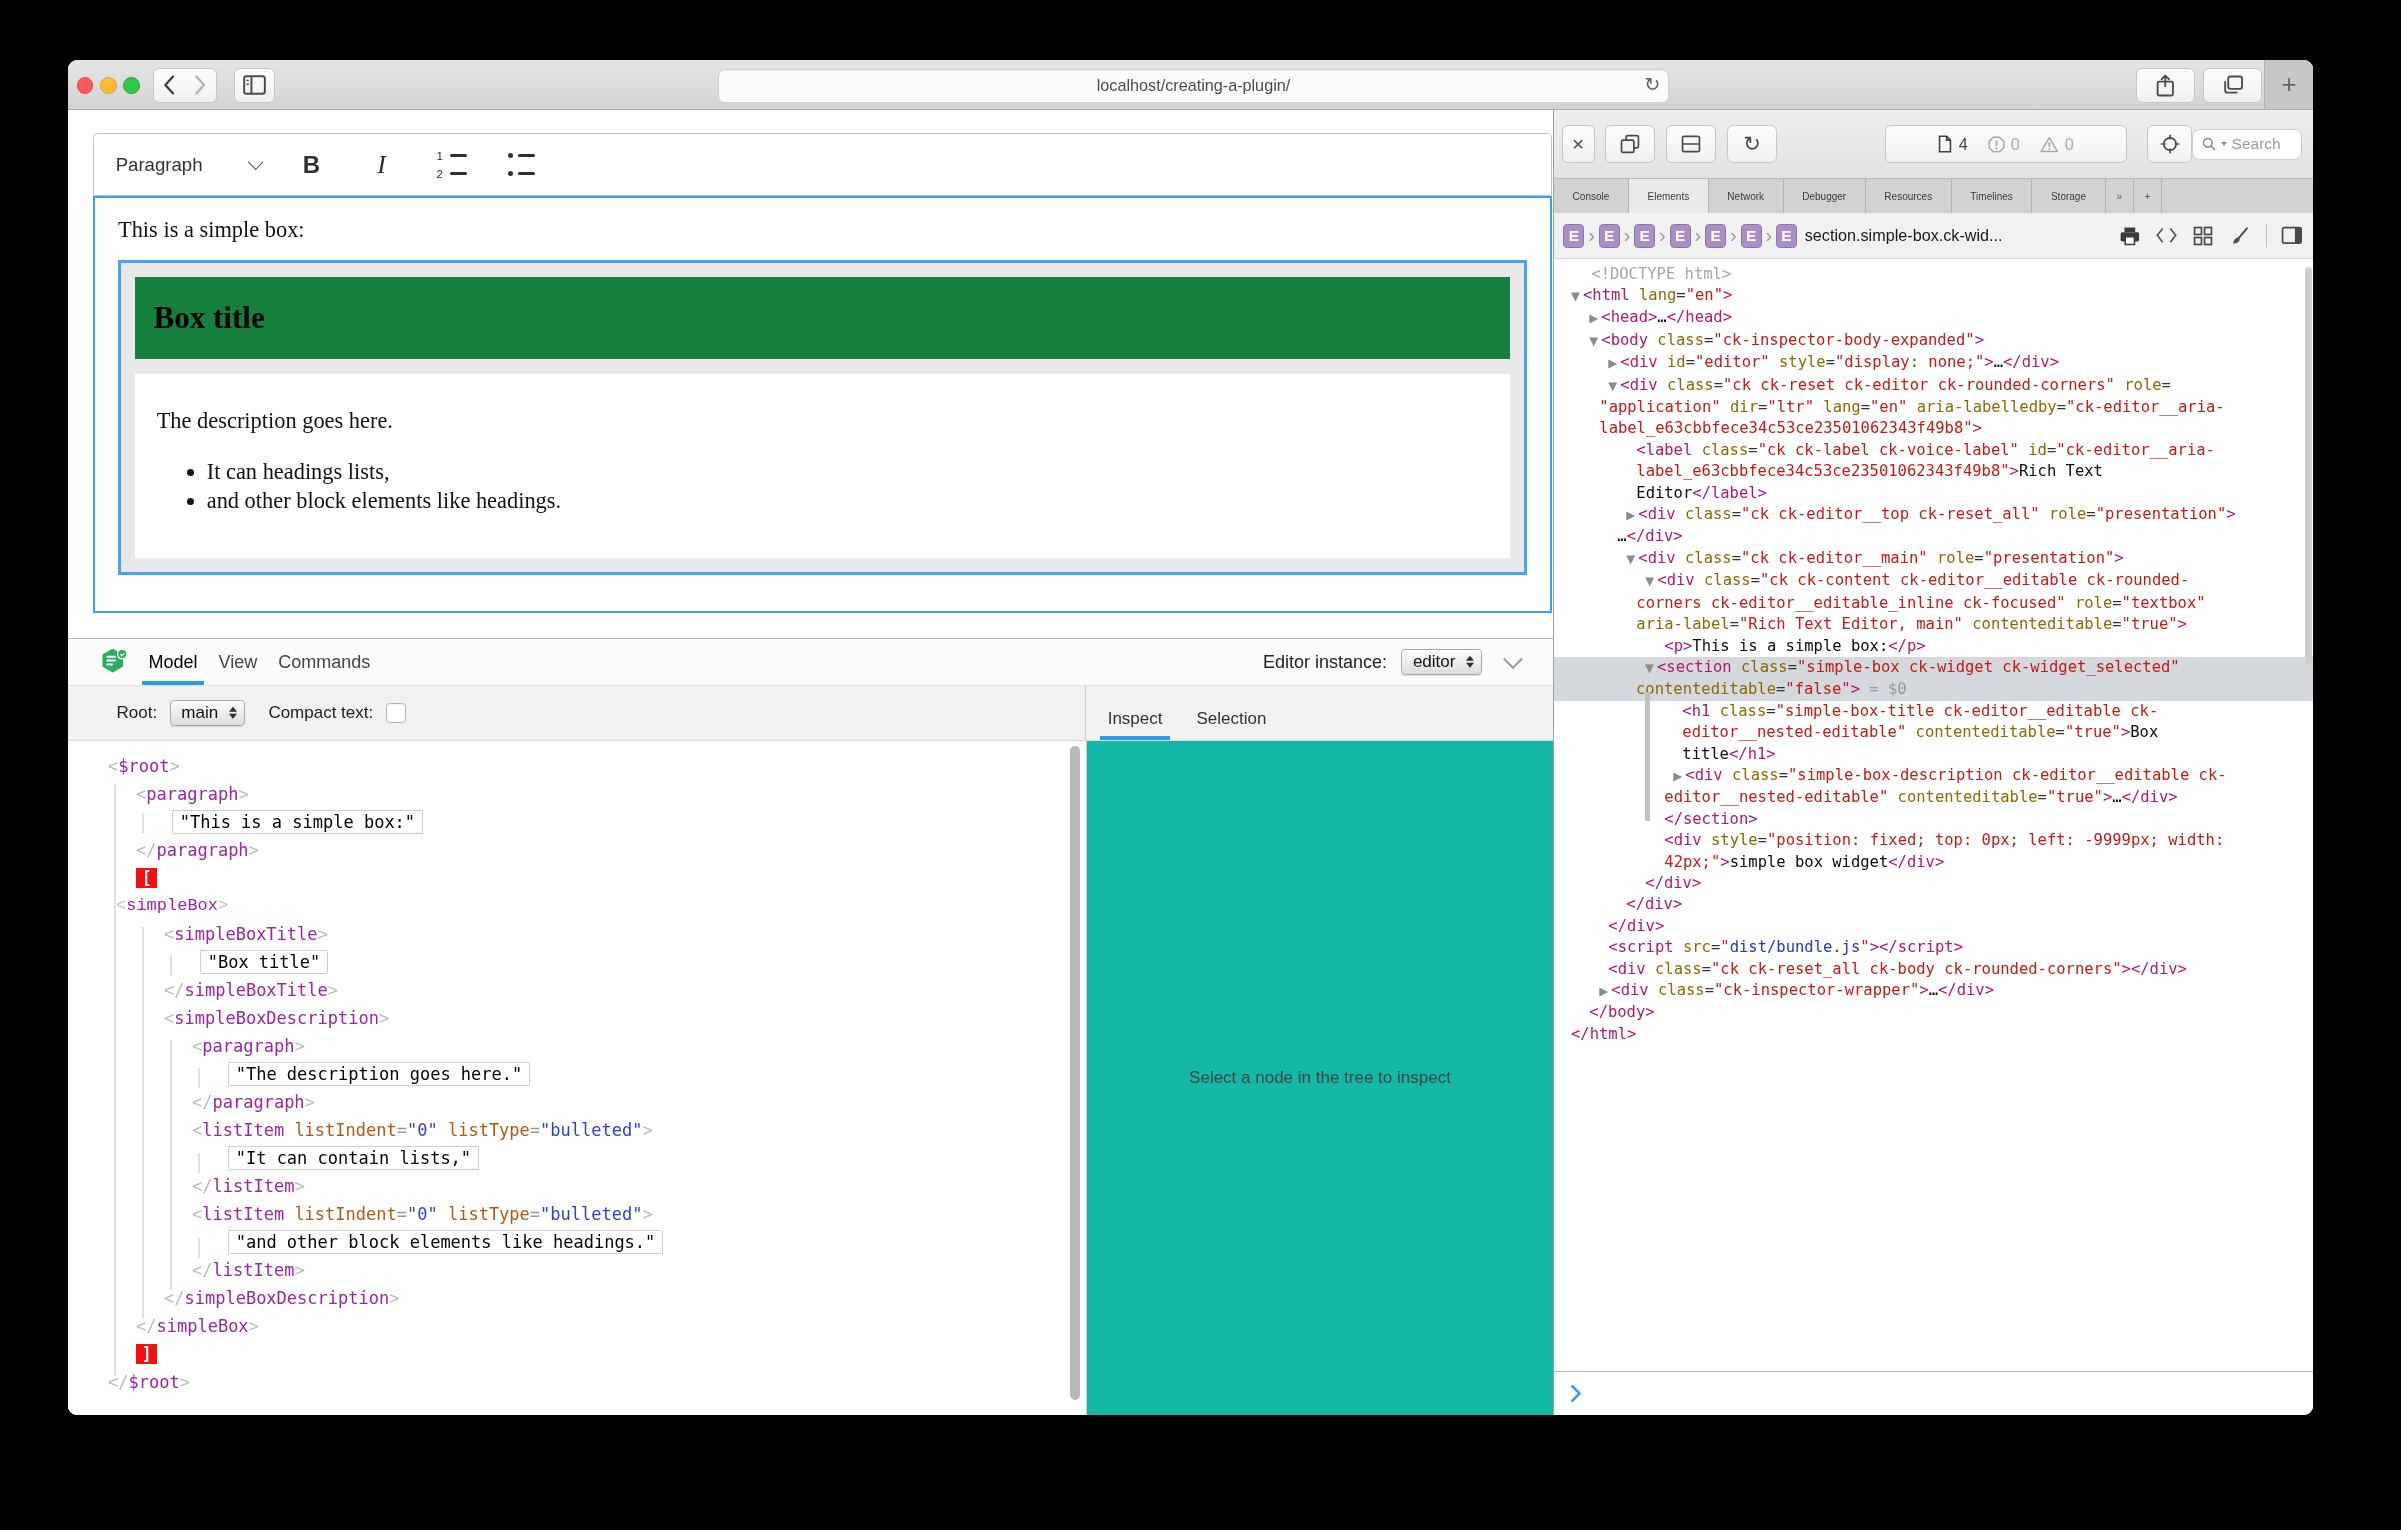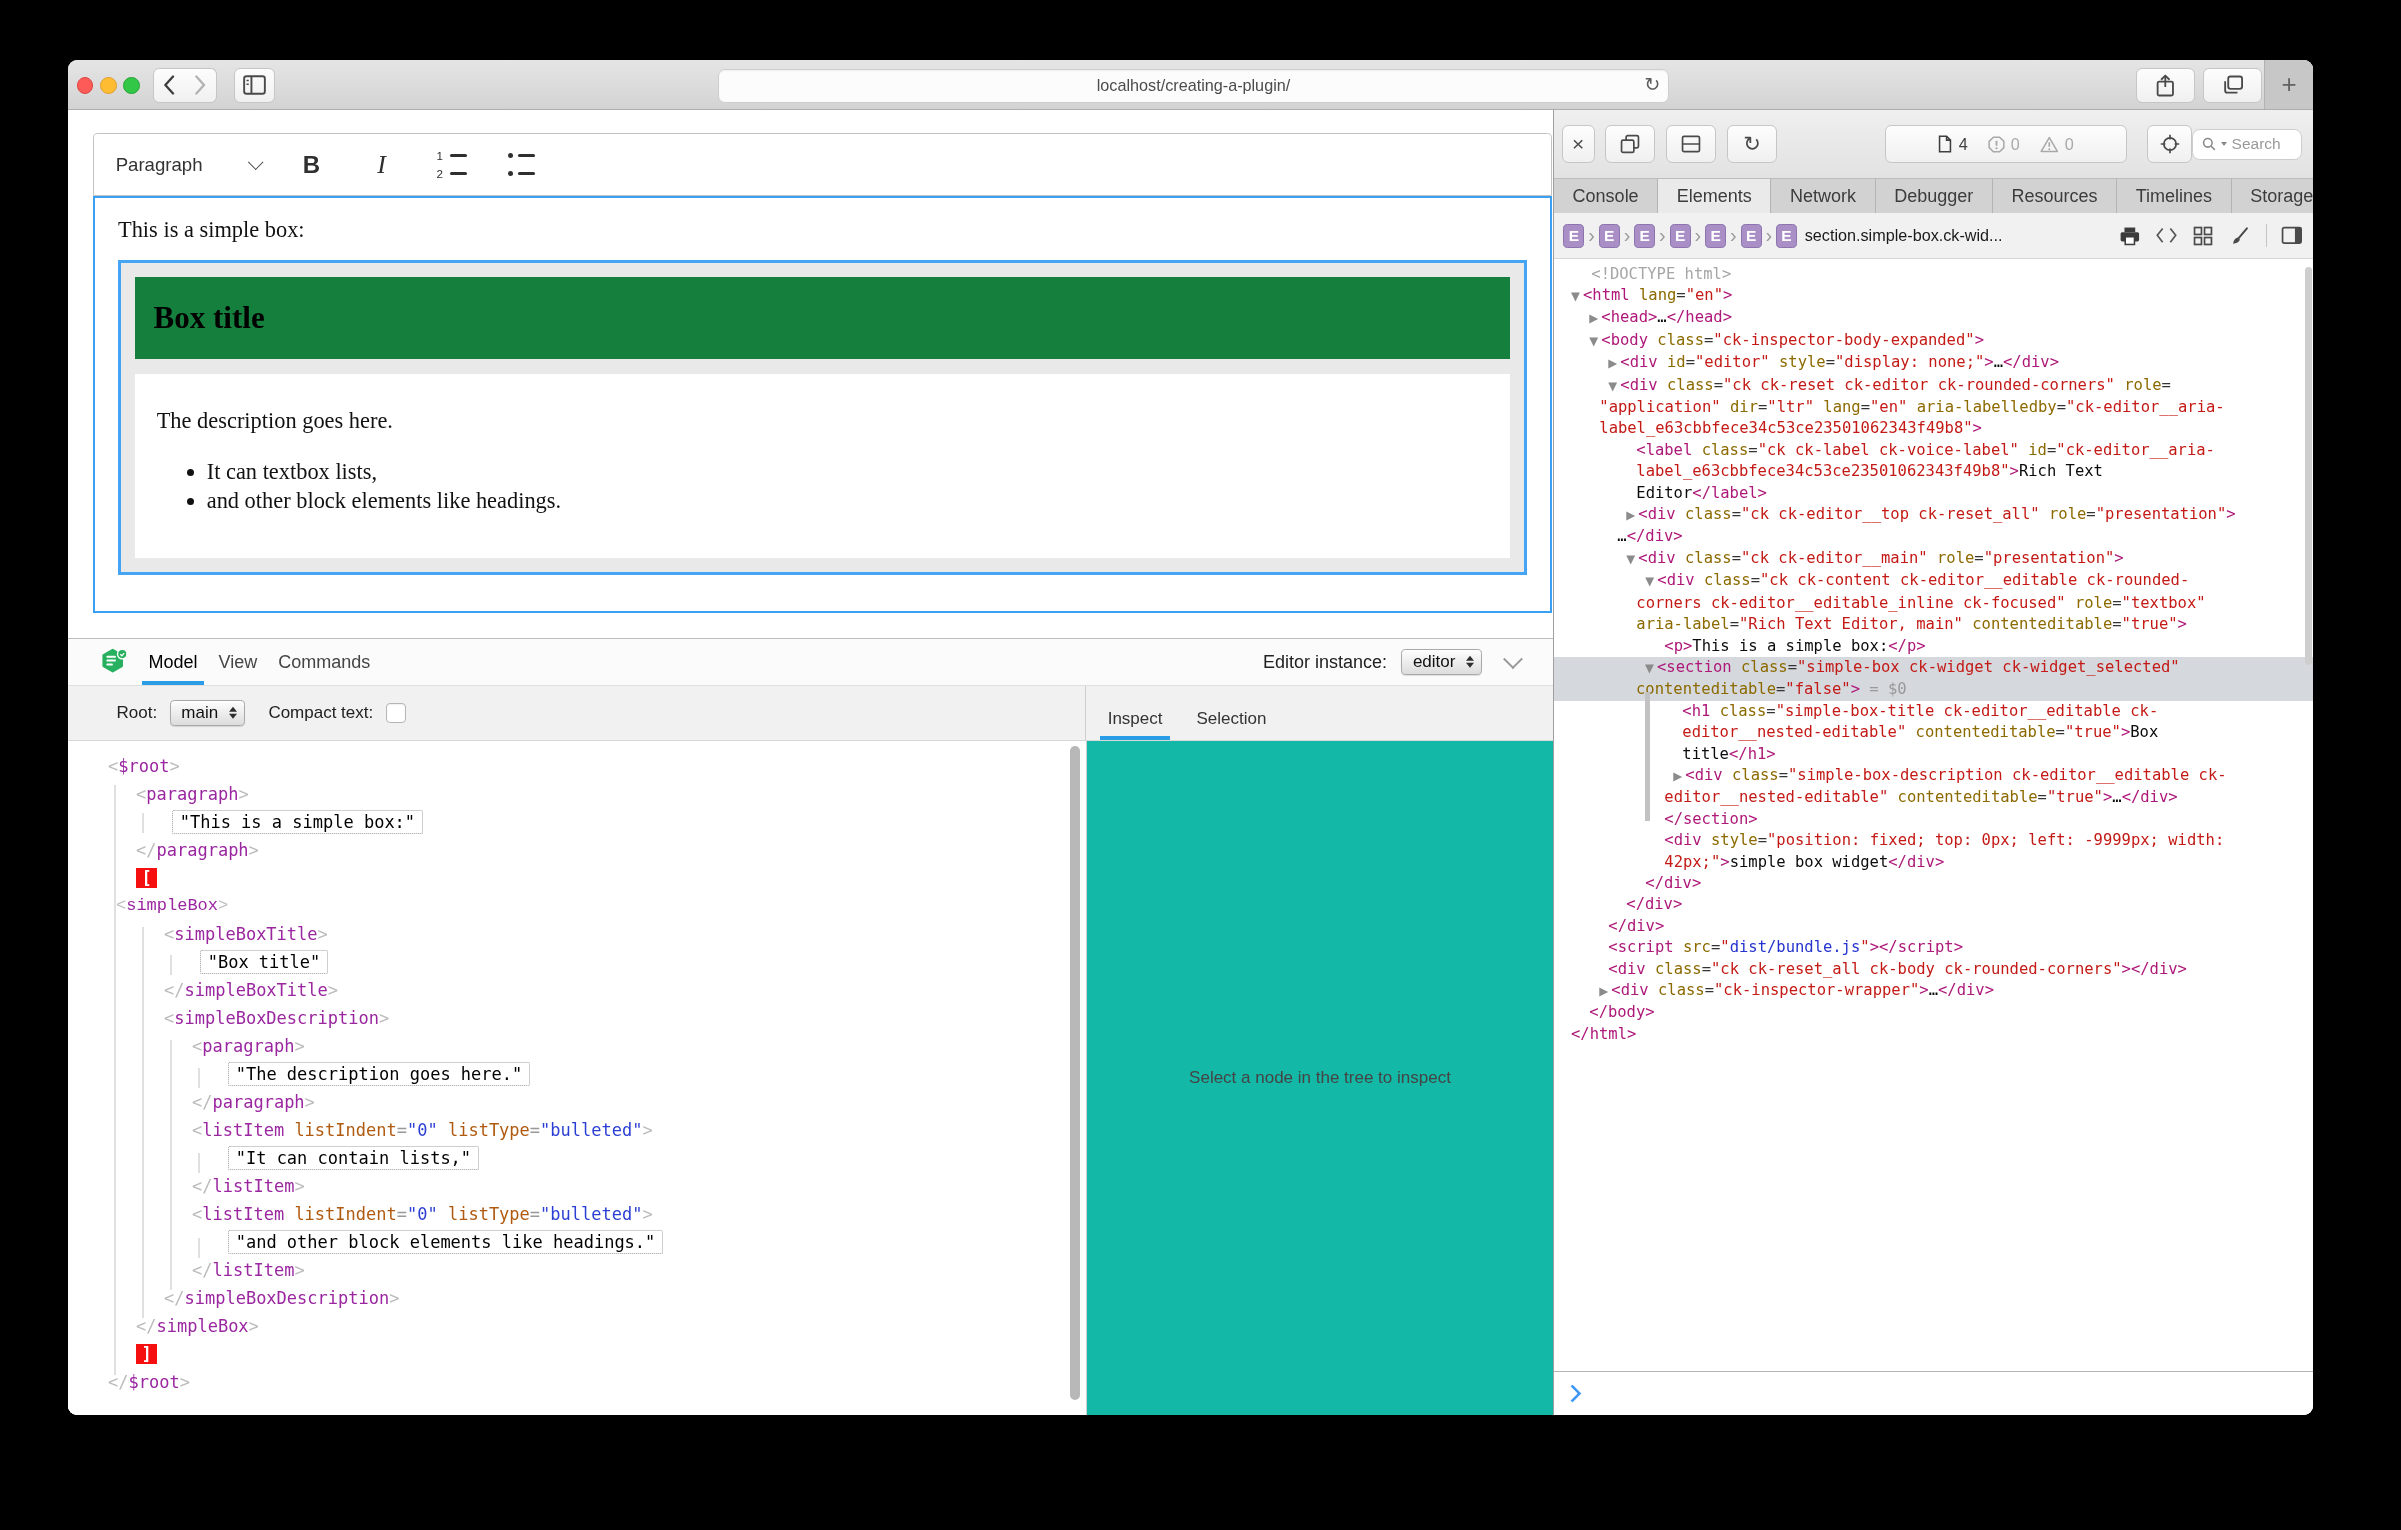--- a/index.html
+++ b/index.html
@@ -113,21 +113,21 @@
     border:0.8px solid #c6c6c6;border-radius:6.2px;display:flex;align-items:center;justify-content:center;gap:20px;flex:none;}
   .wi-ct{display:flex;align-items:center;gap:6.2px;font-size:16.2px;}
   .wi-ct.dark{color:#3f3f3f;} .wi-ct.dim{color:#a9a9a9;}
   .wi-search{margin-left:auto;width:128px;height:31px;background:#fff;border:0.8px solid #cdcdcd;border-radius:7.7px;
     display:flex;align-items:center;padding:0 9.3px;gap:4.6px;box-sizing:border-box;}
   .wi-search .ph{color:#999;font-size:15.5px;}
   .tri-dn{width:0;height:0;border-left:3.9px solid transparent;border-right:3.9px solid transparent;border-top:4.6px solid #8a8a8a;}
   .wi-tabs{position:absolute;left:0;top:68px;right:0;height:34px;background:#d2d2d2;border-top:0.8px solid #bcbcbc;
     border-bottom:0.8px solid #b8b8b8;display:flex;}
   .wi-tab{border-right:0.8px solid #b3b3b3;display:flex;align-items:center;justify-content:center;
-    font-size:18px;color:#3c3c3c;padding:0 18.6px;flex:none;box-sizing:border-box;}
+    font-size:10px;color:#3c3c3c;padding:0 18.6px;flex:none;box-sizing:border-box;}
   .wi-tab.active{background:#eaeaea;}
   .wi-tab.sym{padding:0 10.8px;color:#555;}
   .wi-crumbs{position:absolute;left:0;top:103px;right:0;height:46px;background:#f1f1f1;border-bottom:0.8px solid #d6d6d6;
     display:flex;align-items:center;padding:0 9.3px;box-sizing:border-box;}
   .crumb-badge{width:21px;height:24px;background:#a98fc6;border:1.5px solid #8d74ae;border-radius:4.6px;
     color:#fff;font-size:15.5px;font-weight:bold;display:flex;align-items:center;justify-content:center;
     box-sizing:border-box;flex:none;}
   .crumb-sep{color:#9a9a9a;font-size:20px;margin:0 3.9px;flex:none;}
   .crumb-cur{color:#1a1a1a;font-size:16.2px;margin-left:7.7px;white-space:nowrap;}
   .crumb-icons{margin-left:auto;display:flex;align-items:center;gap:14px;}
@@ -246,21 +246,21 @@
 
       <div class="editable">
         <p class="ed-intro">This is a simple box:</p>
         <div class="widget">
           <div class="wtitle">
             <h1>Box title</h1>
           </div>
           <div class="wdesc">
             <p>The description goes here.</p>
             <ul id="desc-list">
-                <li>It can textbox lists,</li>
+                <li>It can headings lists,</li>
                 <li>and other block elements like headings.</li>
               </ul>
           </div>
         </div>
       </div>
 
       <div class="ckpanel">
         <div class="ck-header">
           <div class="ck-logo">
             <svg width="28" height="29" viewBox="0 0 36 38">

